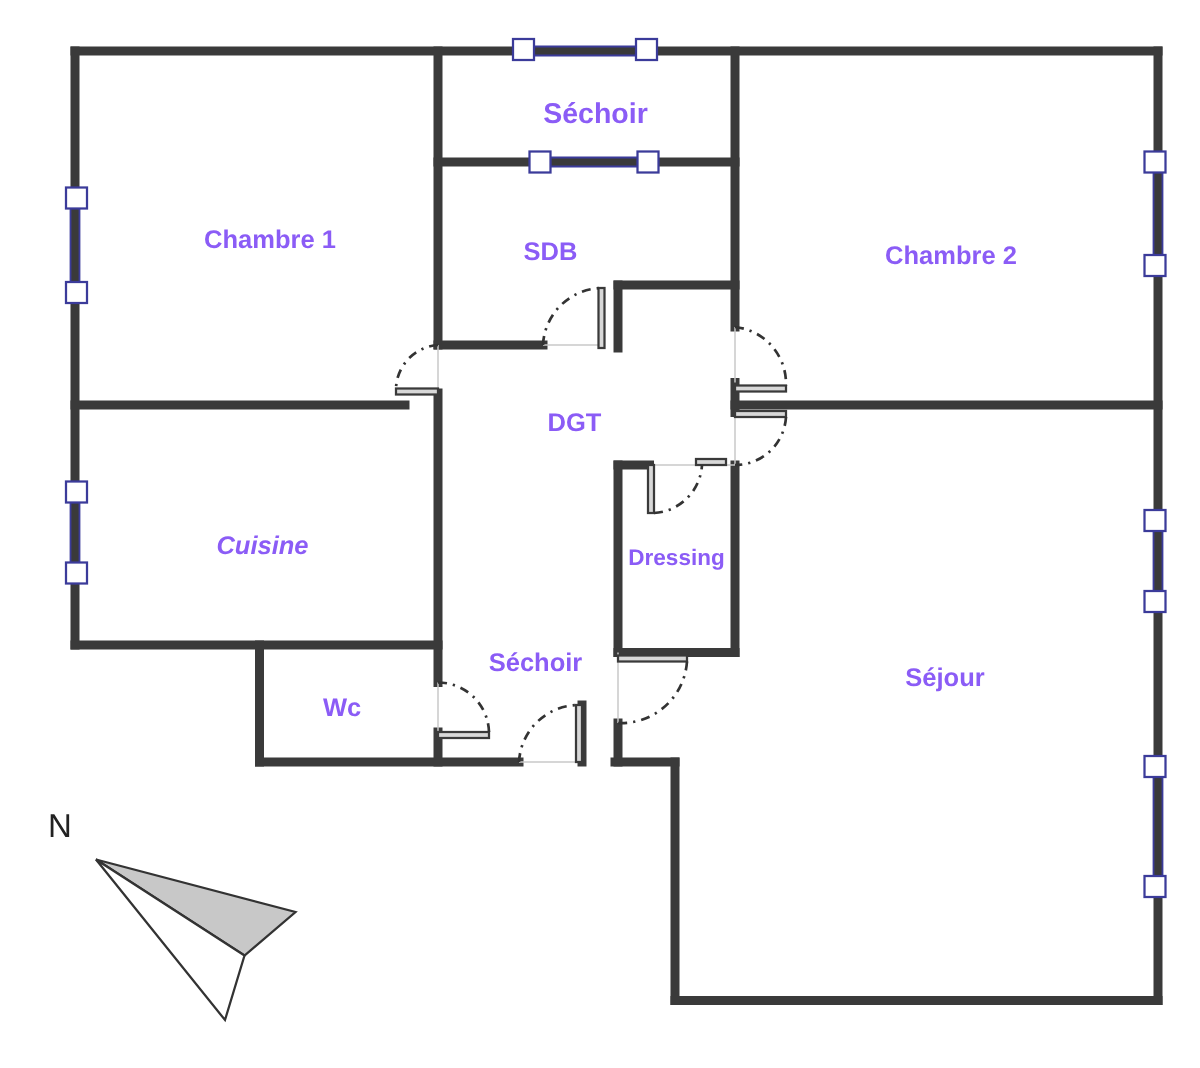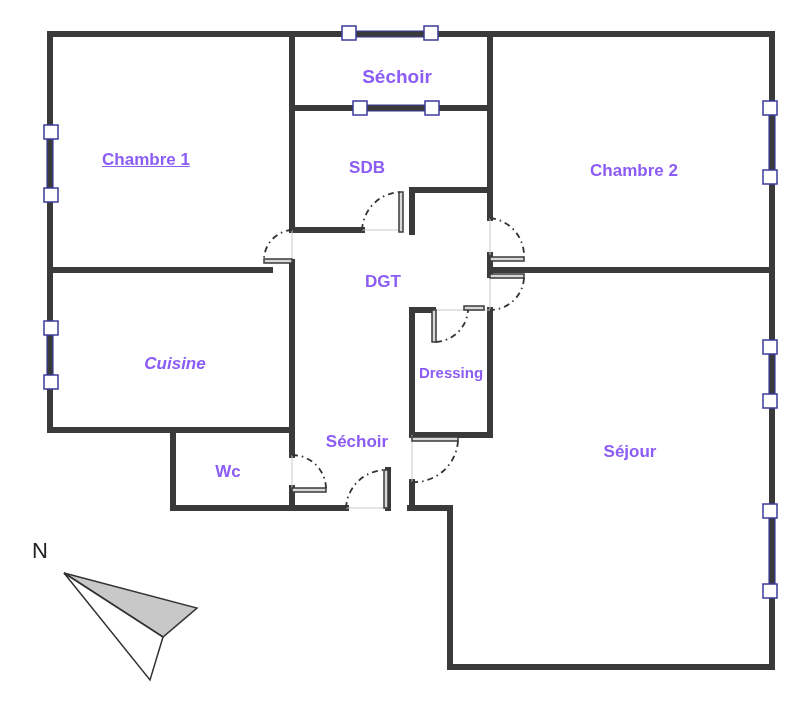--- a/index.html
+++ b/index.html
@@ -137,21 +137,21 @@
   </g>
 
   <g>
     <polygon points="64,573 197,608 163,637" fill="#c8c8c8" stroke="#333" stroke-width="1.5"></polygon>
     <polygon points="64,573 163,637 150,680" fill="#ffffff" stroke="#333" stroke-width="1.5"></polygon>
   </g>
 </svg>
 
 <div class="north-label">N</div>
 
-<div class="room-label" style="left:146px; top:160px;text-decoration:underline;">Chambre 1</div>
+<div class="room-label" style="left:180px; top:160px;">Chambre 1</div>
 <div class="room-label" style="left:397px; top:77px; font-size:19px;">Séchoir</div>
 <div class="room-label" style="left:367px; top:168px;text-align:right;">SDB</div>
 <div class="room-label" style="left:634px; top:171px;">Chambre 2</div>
 <div class="room-label" style="left:383px; top:282px;">DGT</div>
 <div class="room-label" style="left:175px; top:364px;font-style:italic;">Cuisine</div>
 <div class="room-label" style="left:451px; top:372px; font-size:15px;">Dressing</div>
 <div class="room-label" style="left:357px; top:442px;">Séchoir</div>
 <div class="room-label" style="left:228px; top:472px;">Wc</div>
 <div class="room-label" style="left:630px; top:452px;text-align:right;">Séjour</div>
 

